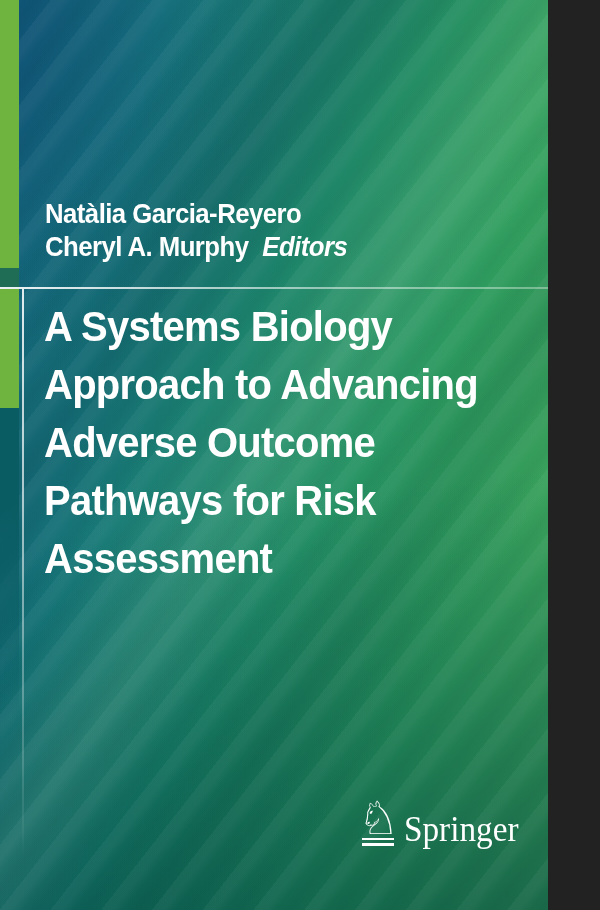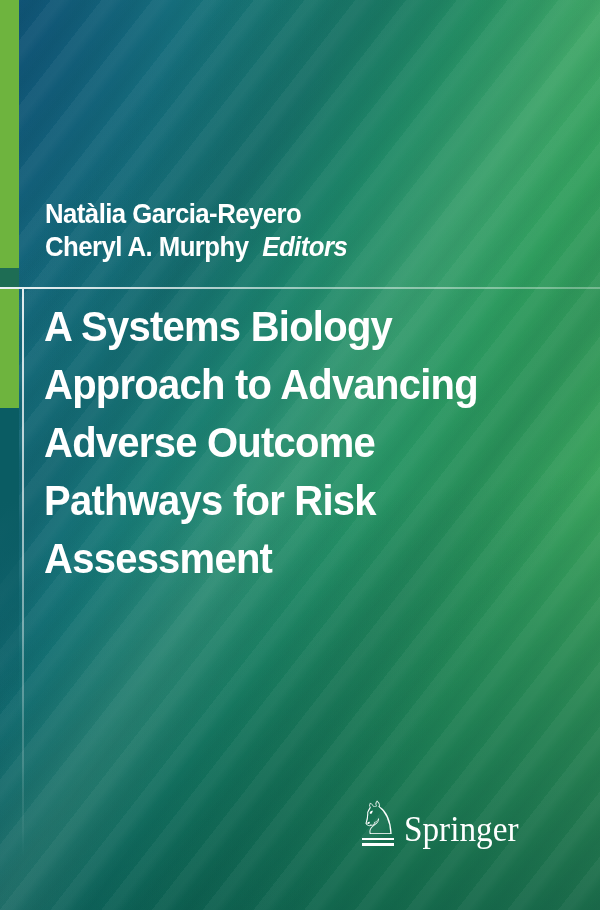--- a/index.html
+++ b/index.html
@@ -2,21 +2,21 @@
 <html><head>
 <meta charset="utf-8">
 <style>
   html, body {
     margin: 0;
     padding: 0;
     background: #222;
   }
   .cover {
     position: relative;
-    width: 600px;
+    width: 548px;
     height: 910px;
     overflow: hidden;
     font-family: "Liberation Sans", "DejaVu Sans", sans-serif;
     
     background:
       repeating-linear-gradient(128deg,
         rgba(255,255,255,0.045) 0px, rgba(255,255,255,0.045) 9px,
         rgba(255,255,255,0.0) 18px, rgba(0,50,50,0.05) 28px,
         rgba(0,50,50,0.0) 40px),
       linear-gradient(124deg,

